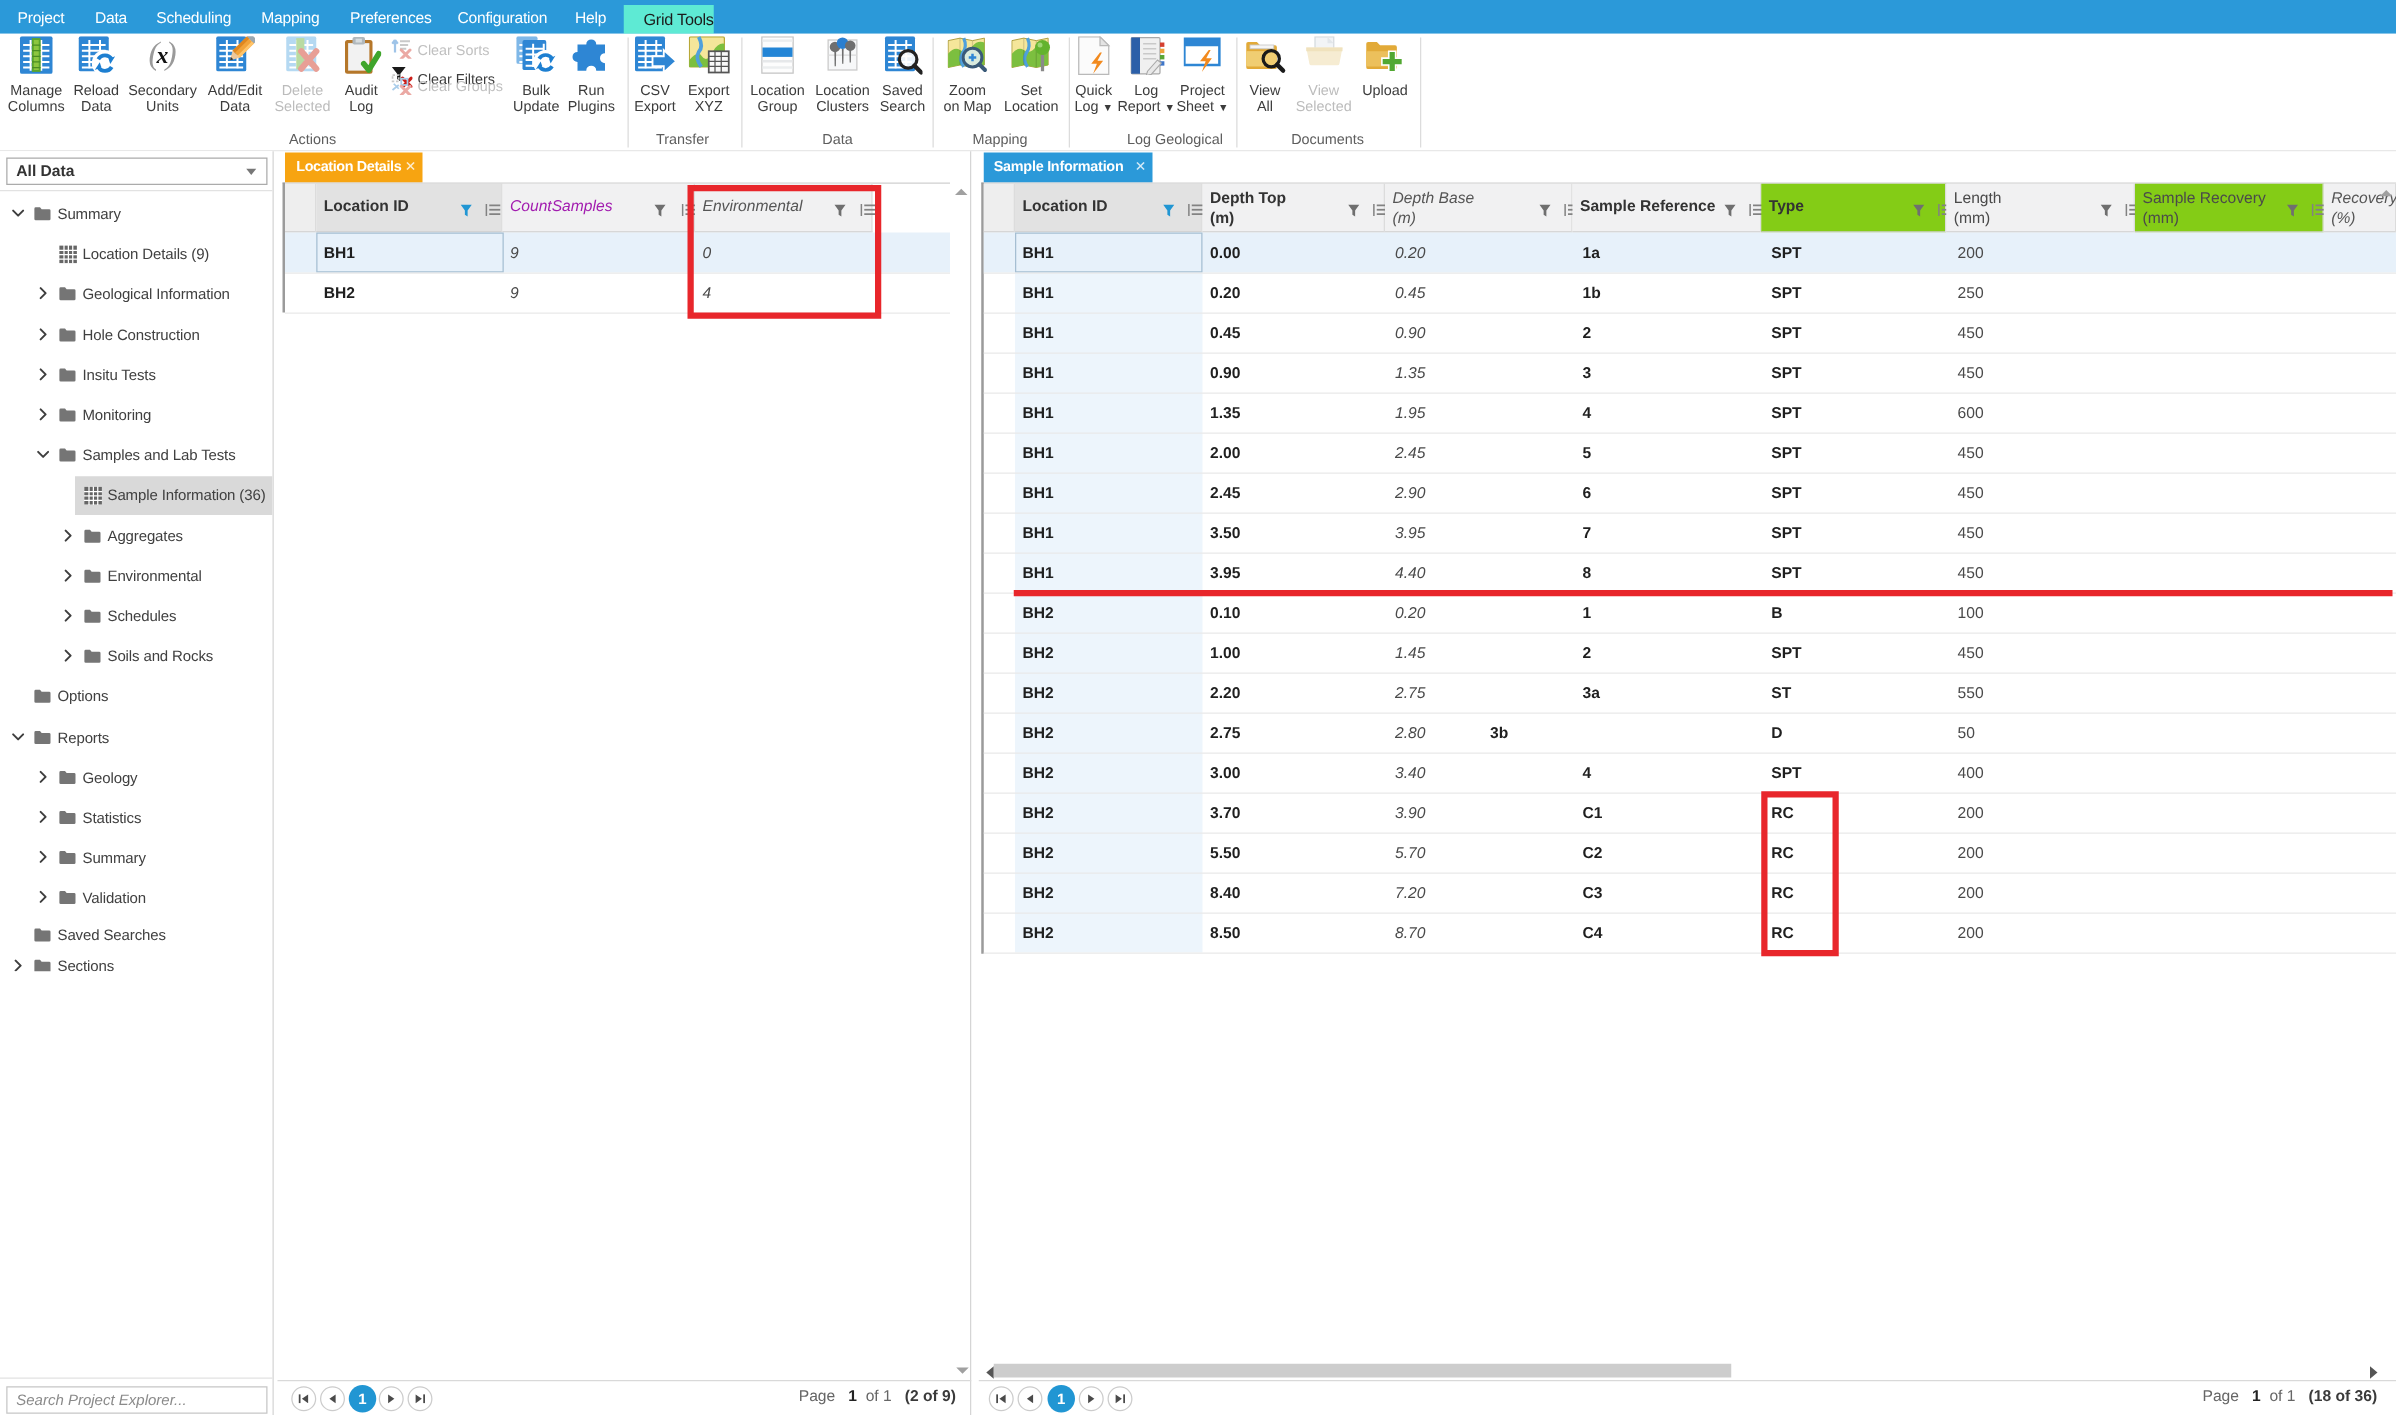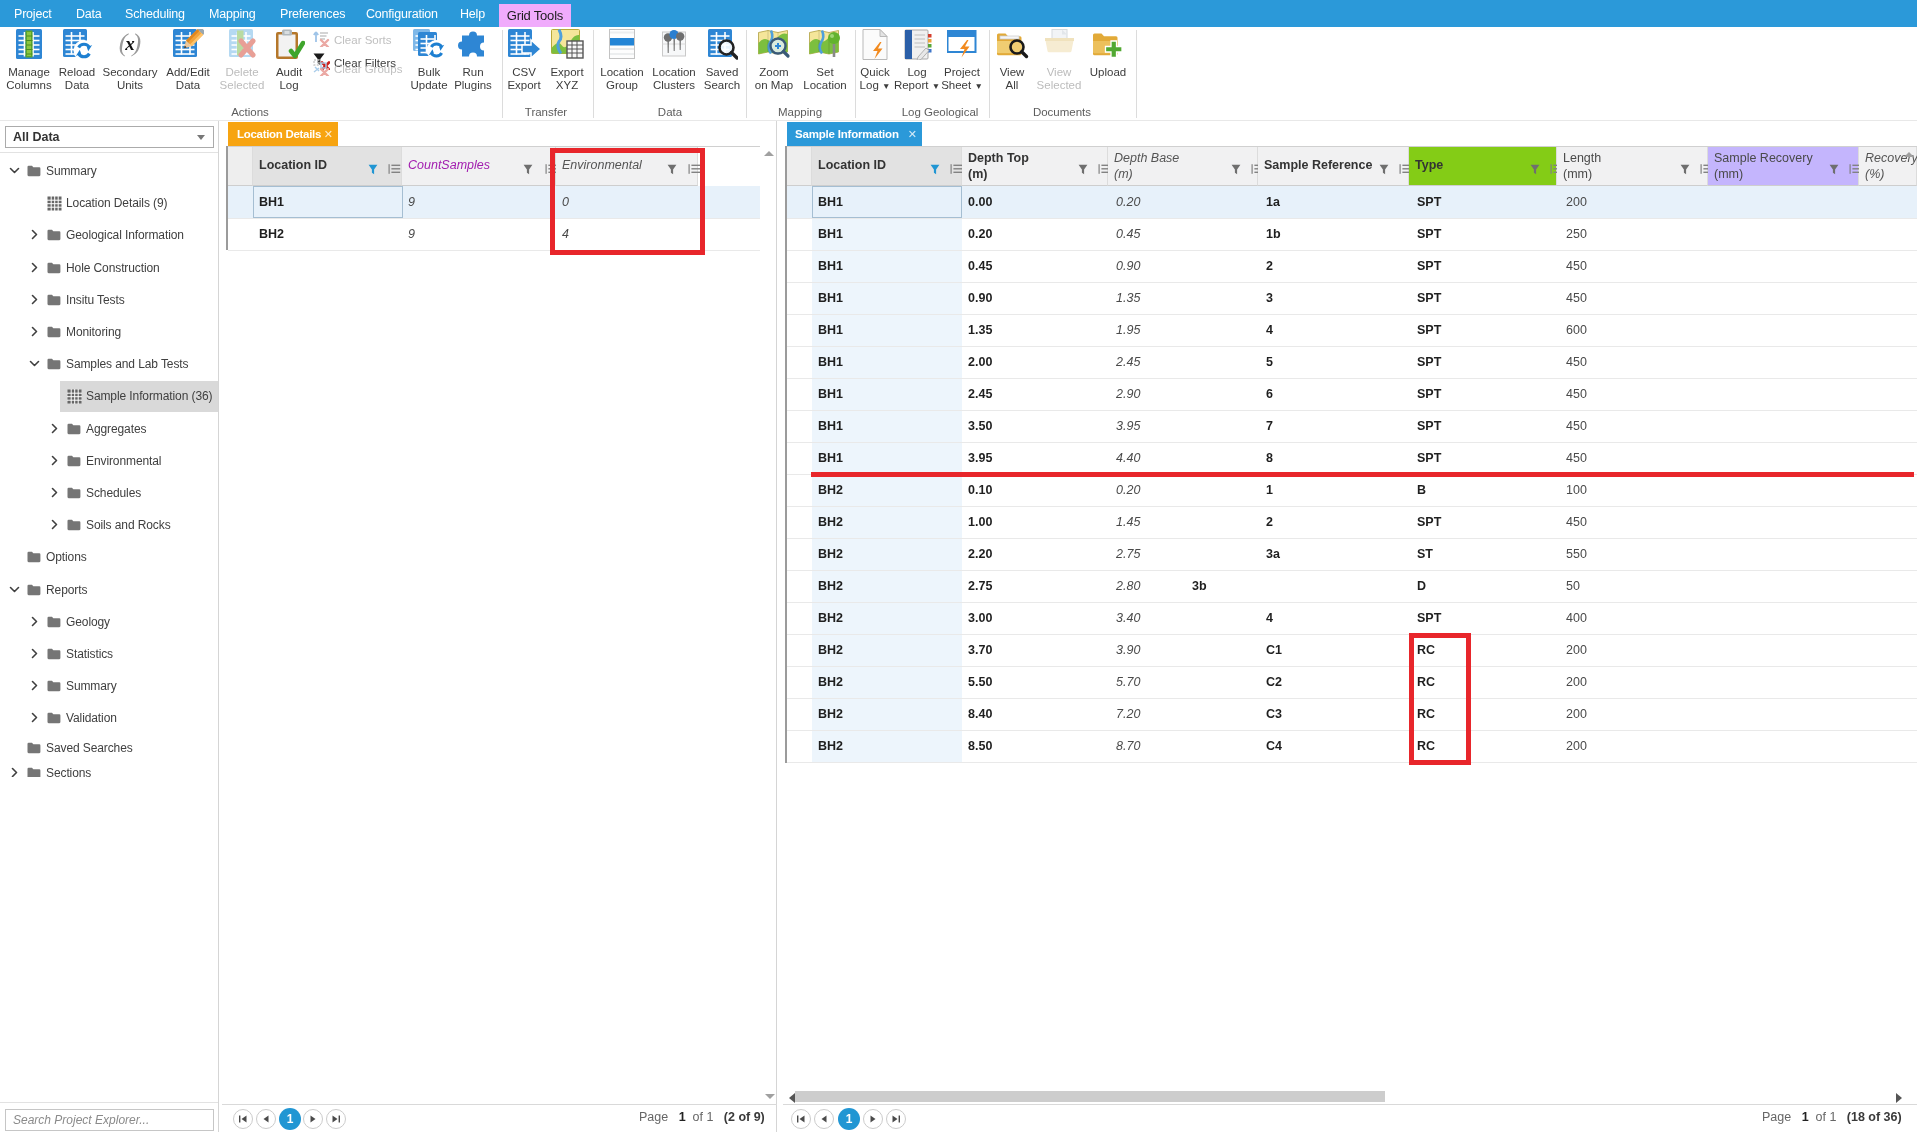--- a/index.html
+++ b/index.html
@@ -1,19 +1,19 @@
 <!DOCTYPE html>
 <html><head><meta charset="utf-8"><style>
 *{margin:0;padding:0;box-sizing:border-box}
 html,body{width:1917px;height:1132px;font-family:"Liberation Sans",sans-serif;background:#fff;overflow:hidden;position:relative}
 .abs{position:absolute}
 
 #topbar{position:absolute;left:0;top:0;width:1917px;height:27px;background:#2b99d9}
 #topbar .mi{position:absolute;top:0;height:27px;line-height:28px;color:#fff;font-size:12.5px;letter-spacing:-.2px}
-#gridtools{position:absolute;left:499px;top:4px;width:72px;height:23px;background:#f0abfc;color:#1c1c1c;font-size:13px;letter-spacing:-.2px;text-align:center;line-height:24px}
+#gridtools{position:absolute;left:499px;top:4px;width:72px;height:23px;background:#5eead4;color:#1c1c1c;font-size:13px;letter-spacing:-.2px;text-align:right;line-height:24px}
 
 #ribbon{position:absolute;left:0;top:27px;width:1917px;height:94px;background:#fff;border-bottom:1px solid #e8e8e8}
 .rsep{position:absolute;top:3px;width:1px;height:88px;background:#dcdcdc}
 .glabel{position:absolute;top:79px;height:14px;font-size:11.5px;color:#5d5d5d;text-align:center;white-space:nowrap}
 .rbtn{position:absolute;top:2px;text-align:center}
 .rbtn .ric{display:block;margin:0 auto}
 .rbtn .rlb{margin-top:2px;font-size:11.5px;line-height:12.5px;color:#3c3c3c;white-space:pre-line}
 .rbtn.dis .rlb{color:#bcbcbc}
 .sbtn{position:absolute;height:19px;font-size:11.5px;color:#3c3c3c;white-space:nowrap}
 .sbtn svg{vertical-align:-3px;margin-right:4px}
@@ -770,21 +770,21 @@
   </div>
 <div class="hic" style="left:1680px;top:161px"><svg width="10" height="11" viewBox="0 0 10 11">
       <path d="M0.6 0.8 h8.8 l-3.3 4.6 v4.8 l-2.2-1.5 v-3.3 z" fill="#6f6f6f"></path>
     </svg></div>
 <div class="hic" style="left:1700px;top:161px"><svg width="13" height="12" viewBox="0 0 13 12">
       <rect x="0.5" y="1.2" width="1.2" height="9.6" fill="#828282"></rect>
       <rect x="3.4" y="1.6" width="8.8" height="1.4" fill="#828282"></rect>
       <rect x="3.4" y="5.1" width="8.8" height="1.4" fill="#828282"></rect>
       <rect x="3.4" y="8.6" width="8.8" height="1.4" fill="#828282"></rect>
     </svg></div>
-<div class="hcell" style="left:1708px;width:151px;background:#c4b5fd">
+<div class="hcell" style="left:1708px;width:151px;background:#84cc16">
     <span class="t2a gr">Sample Recovery</span>
     <span class="t2b gr">(mm)</span>
   </div>
 <div class="hic" style="left:1829px;top:161px"><svg width="10" height="11" viewBox="0 0 10 11">
       <path d="M0.6 0.8 h8.8 l-3.3 4.6 v4.8 l-2.2-1.5 v-3.3 z" fill="#6f6f6f"></path>
     </svg></div>
 <div class="hic" style="left:1849px;top:161px"><svg width="13" height="12" viewBox="0 0 13 12">
       <rect x="0.5" y="1.2" width="1.2" height="9.6" fill="#828282"></rect>
       <rect x="3.4" y="1.6" width="8.8" height="1.4" fill="#828282"></rect>
       <rect x="3.4" y="5.1" width="8.8" height="1.4" fill="#828282"></rect>

